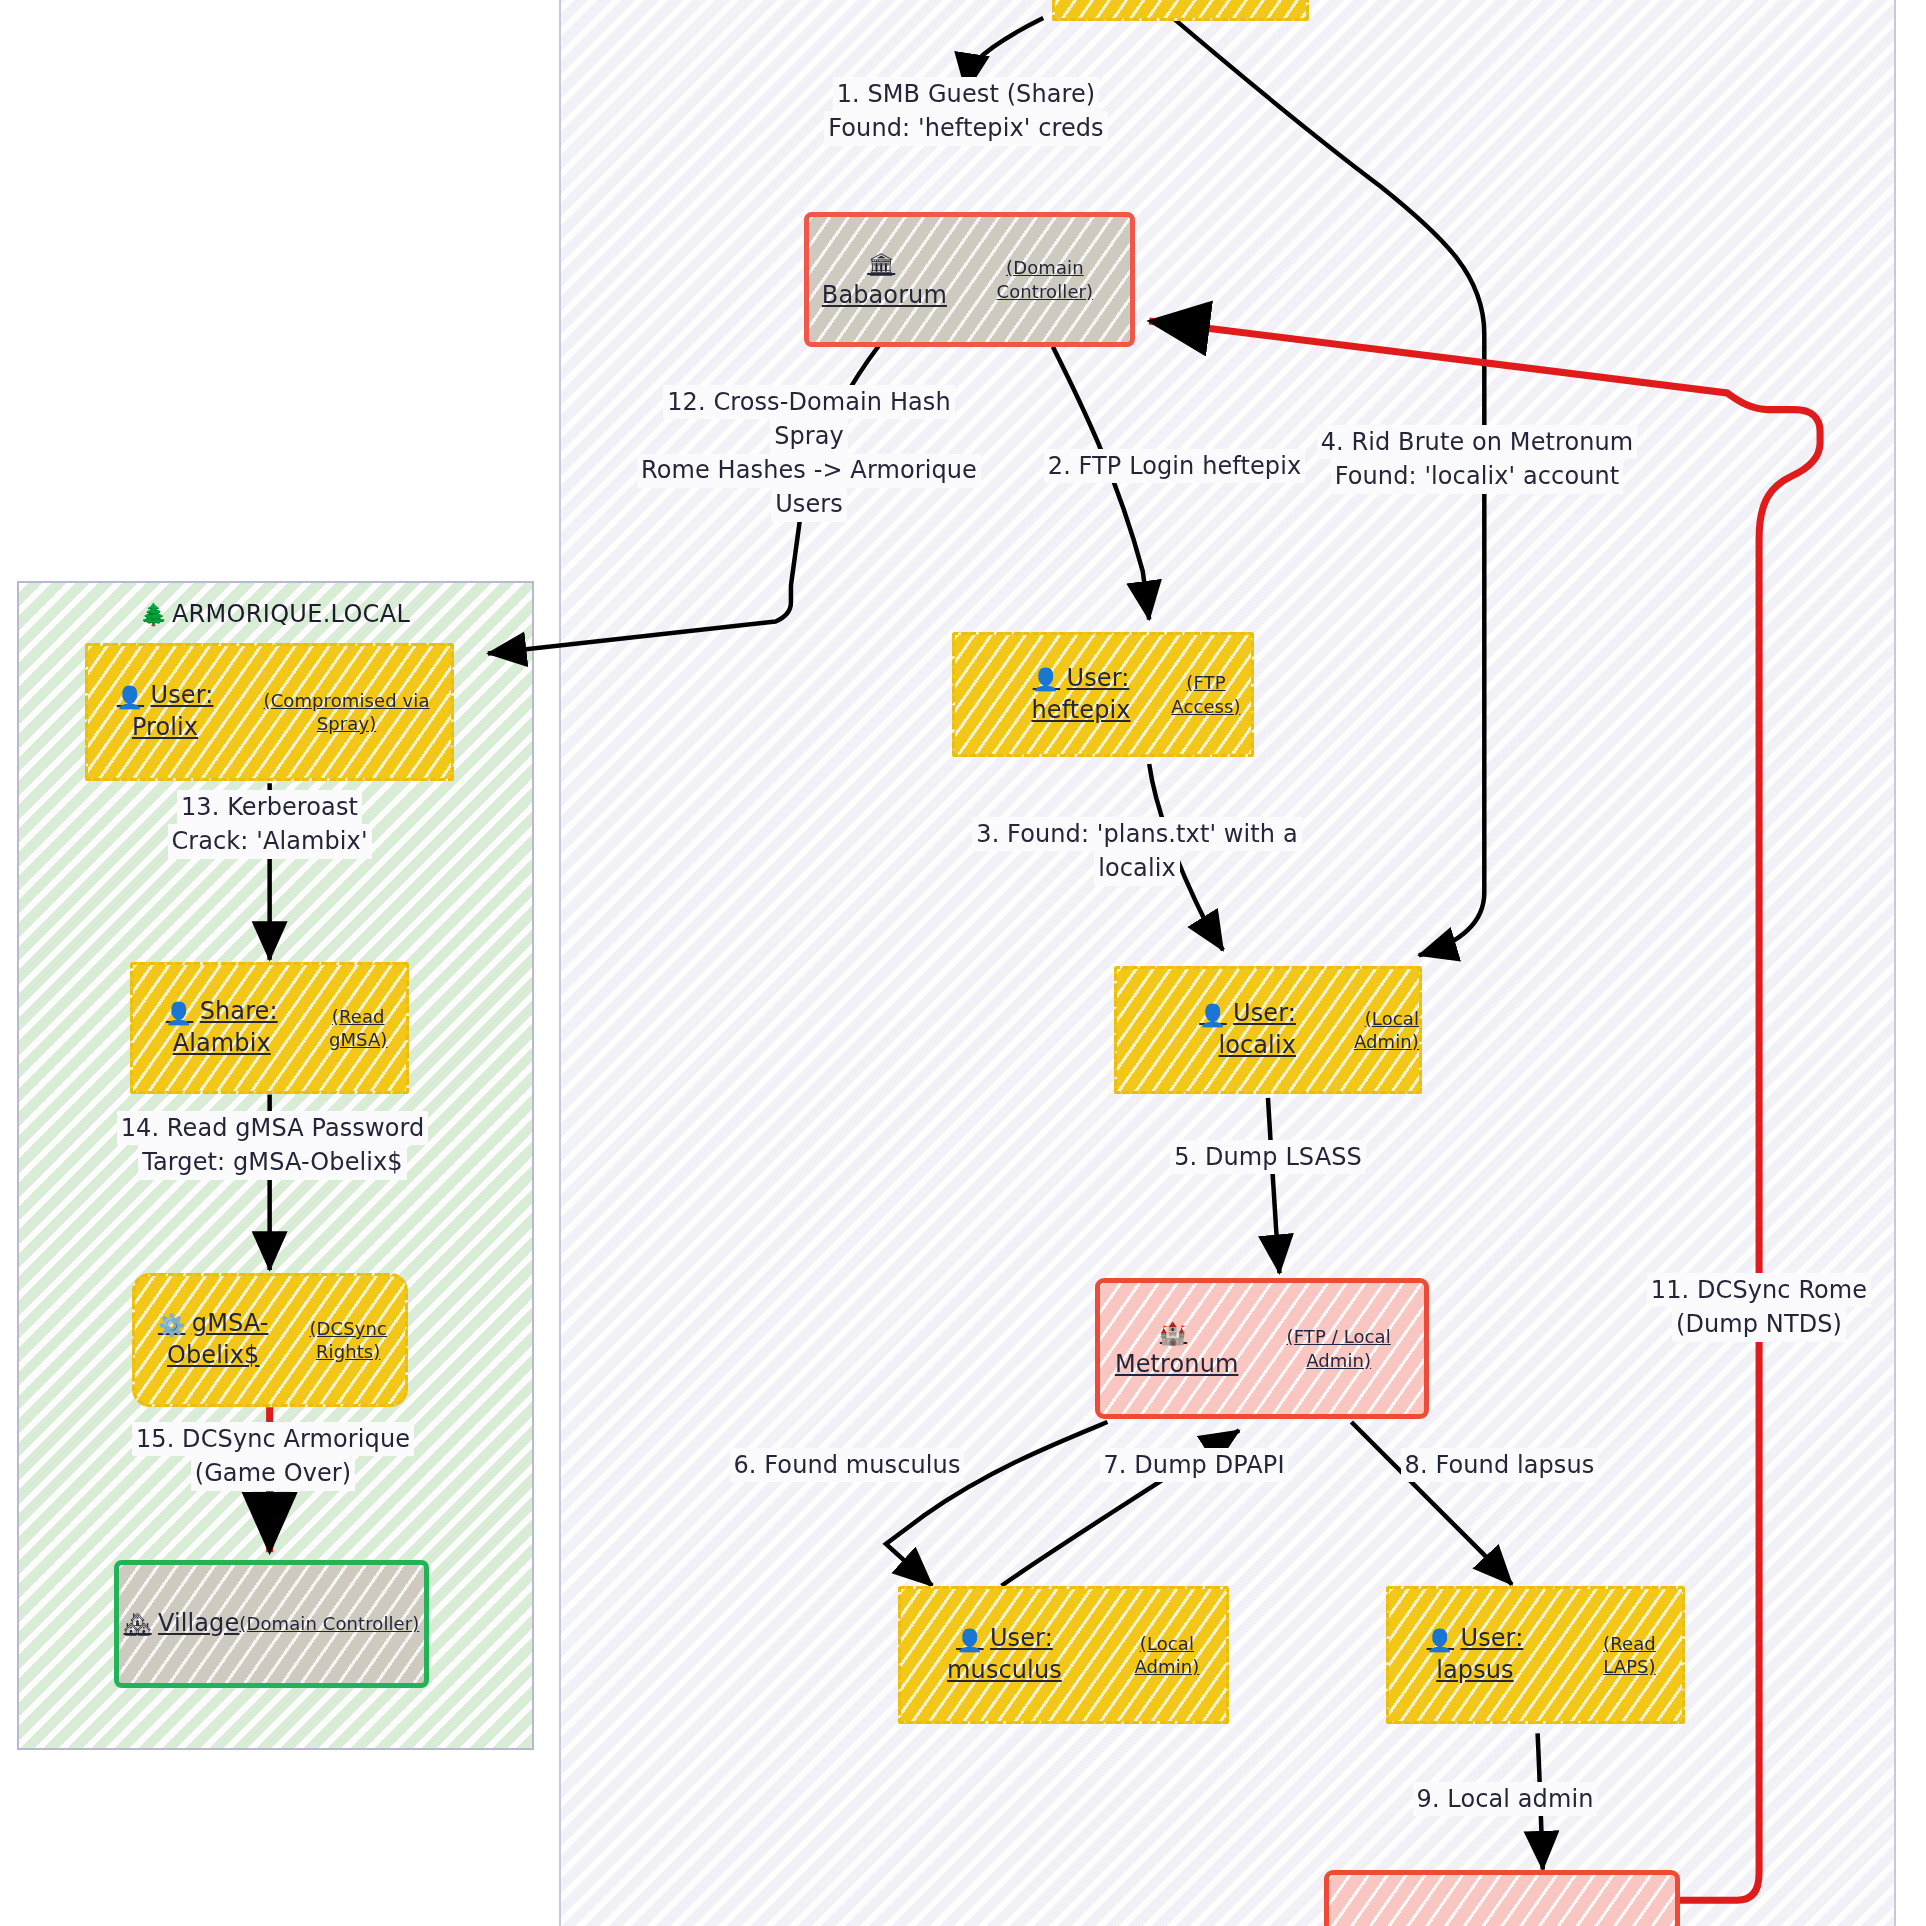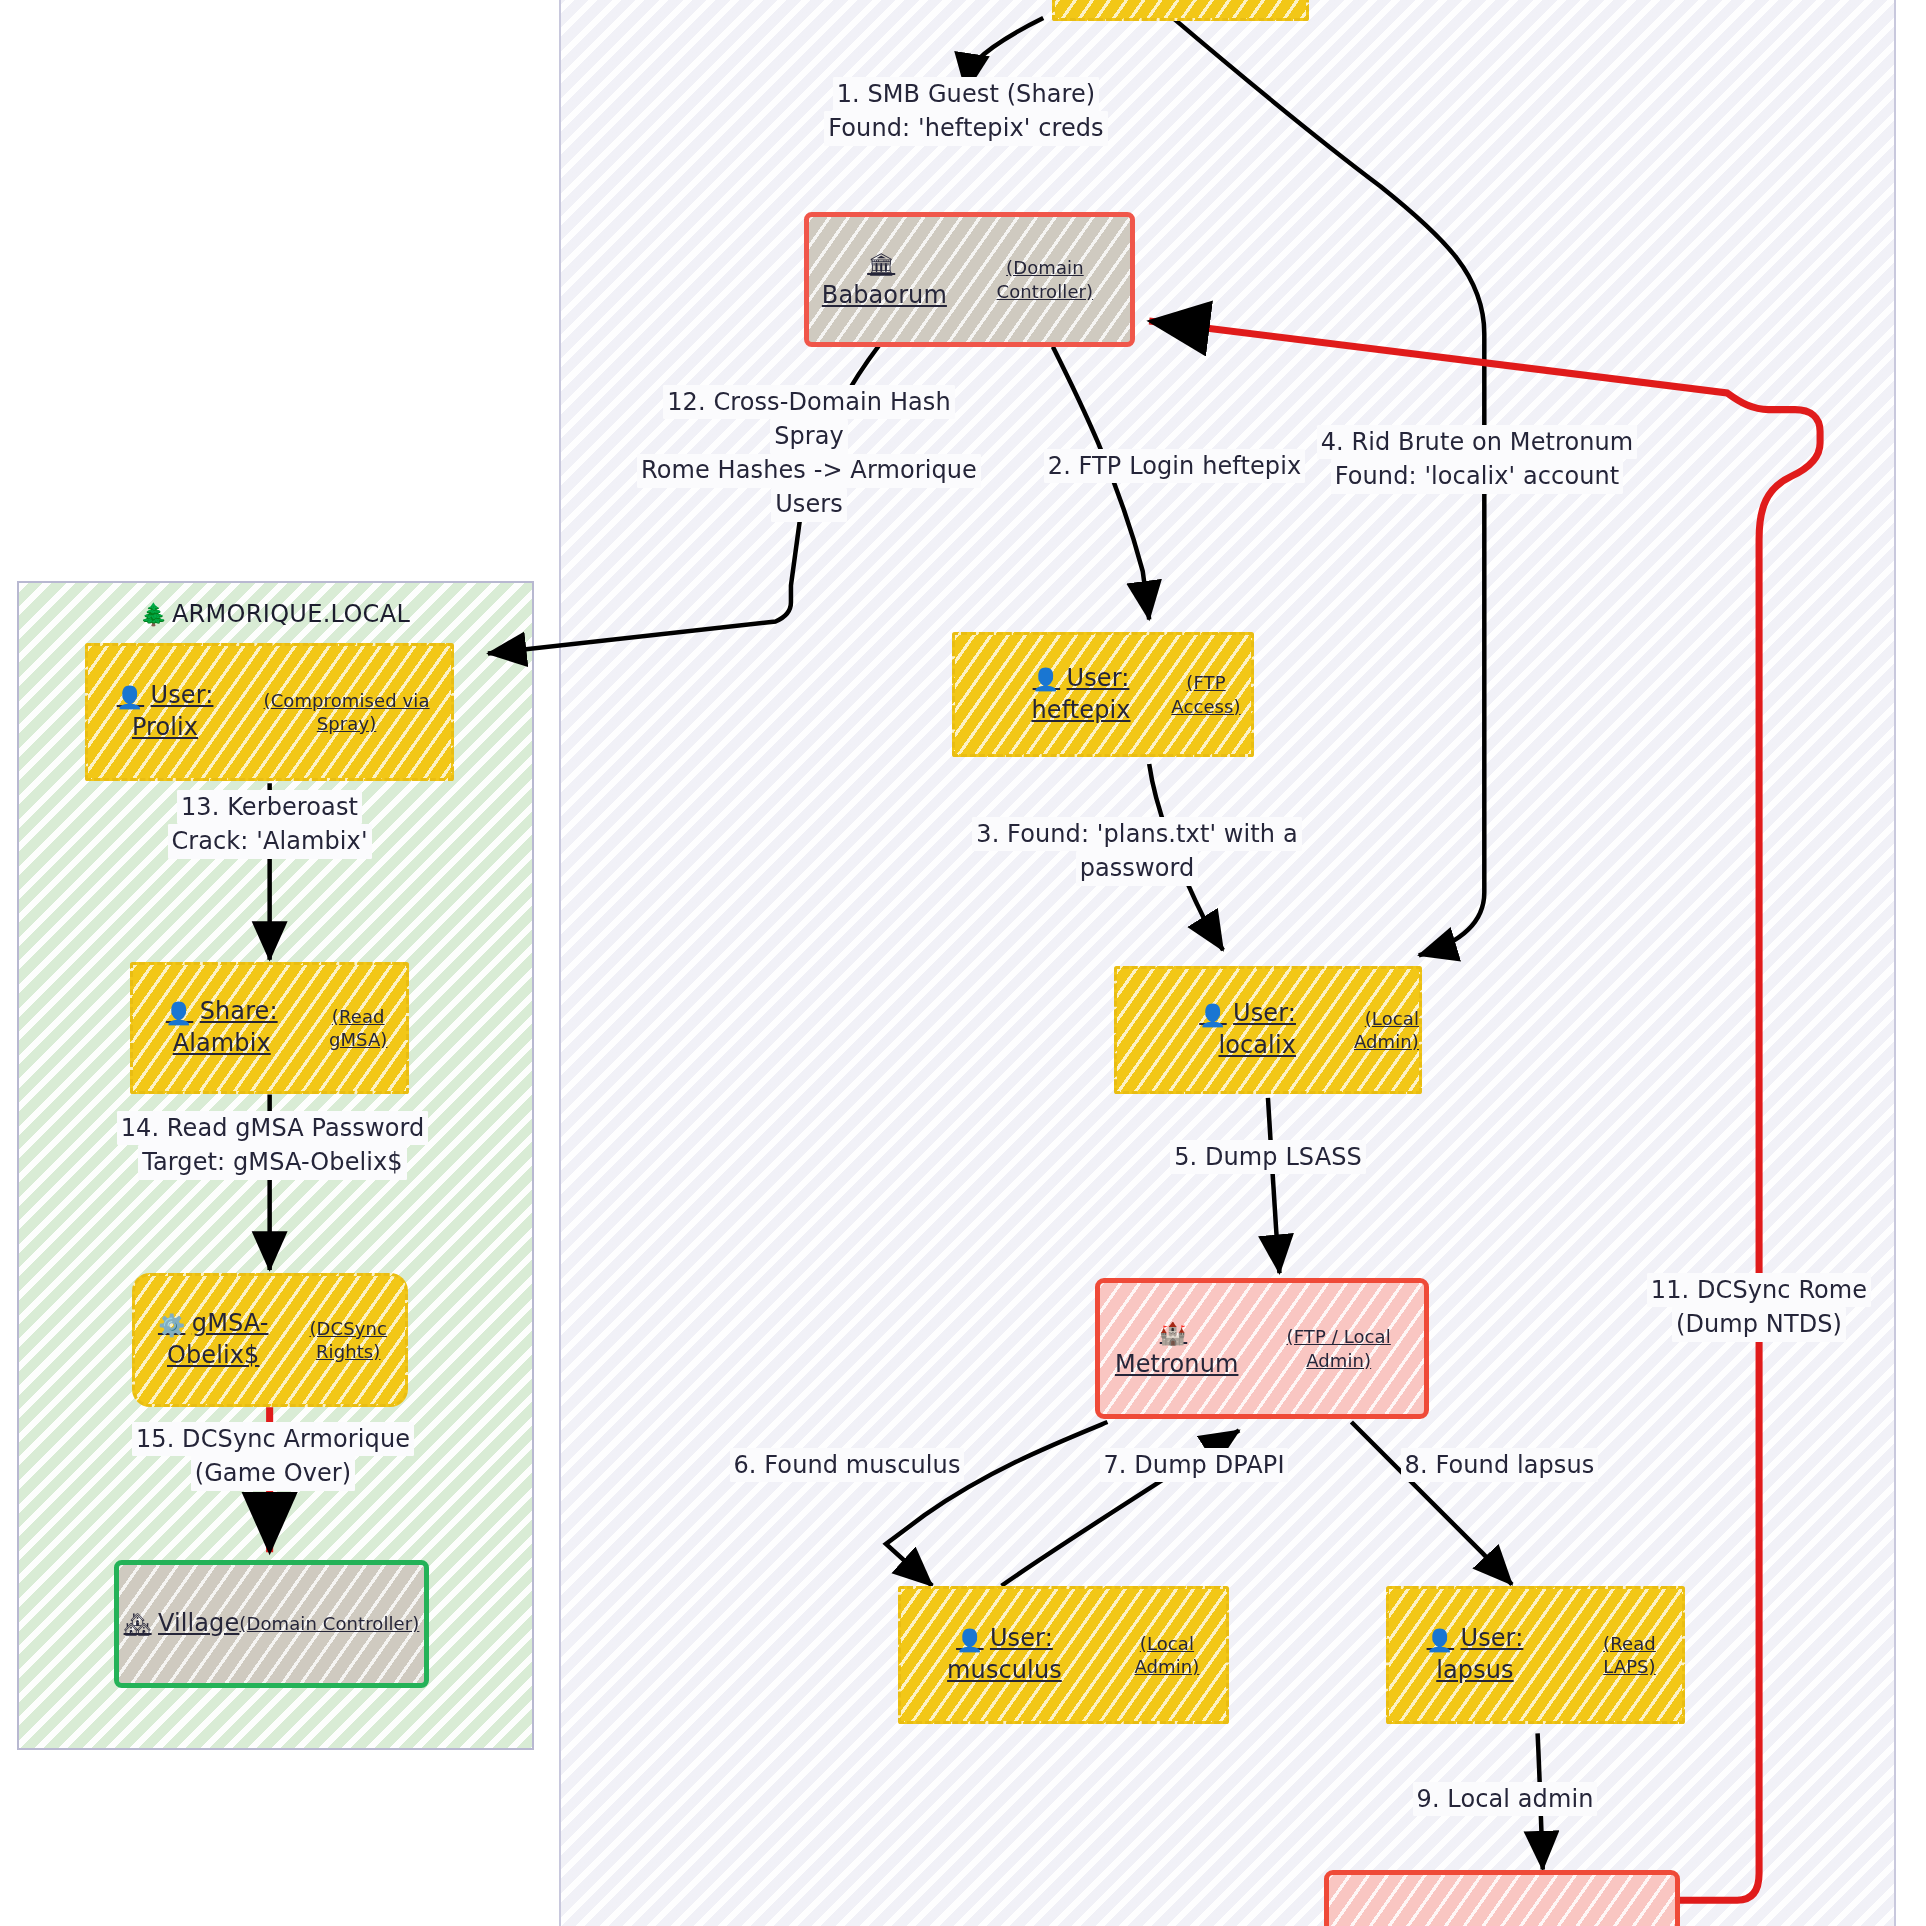--- a/index.html
+++ b/index.html
@@ -235,21 +235,21 @@
     <span>1. SMB Guest (Share)</span><br>
     <span>Found: 'heftepix' creds</span>
   </div>
 
   <div class="elabel" style="left:982px;top:449px;width:385px;">
     <span>2. FTP Login heftepix</span>
   </div>
 
   <div class="elabel" style="left:925px;top:817px;width:424px;">
     <span>3. Found: 'plans.txt' with a</span><br>
-    <span>password</span>
+    <span>localix</span>
   </div>
 
   <div class="elabel" style="left:1278px;top:425px;width:398px;">
     <span>4. Rid Brute on Metronum</span><br>
     <span>Found: 'localix' account</span>
   </div>
 
   <div class="elabel" style="left:1114px;top:1140px;width:308px;">
     <span>5. Dump LSASS</span>
   </div>

